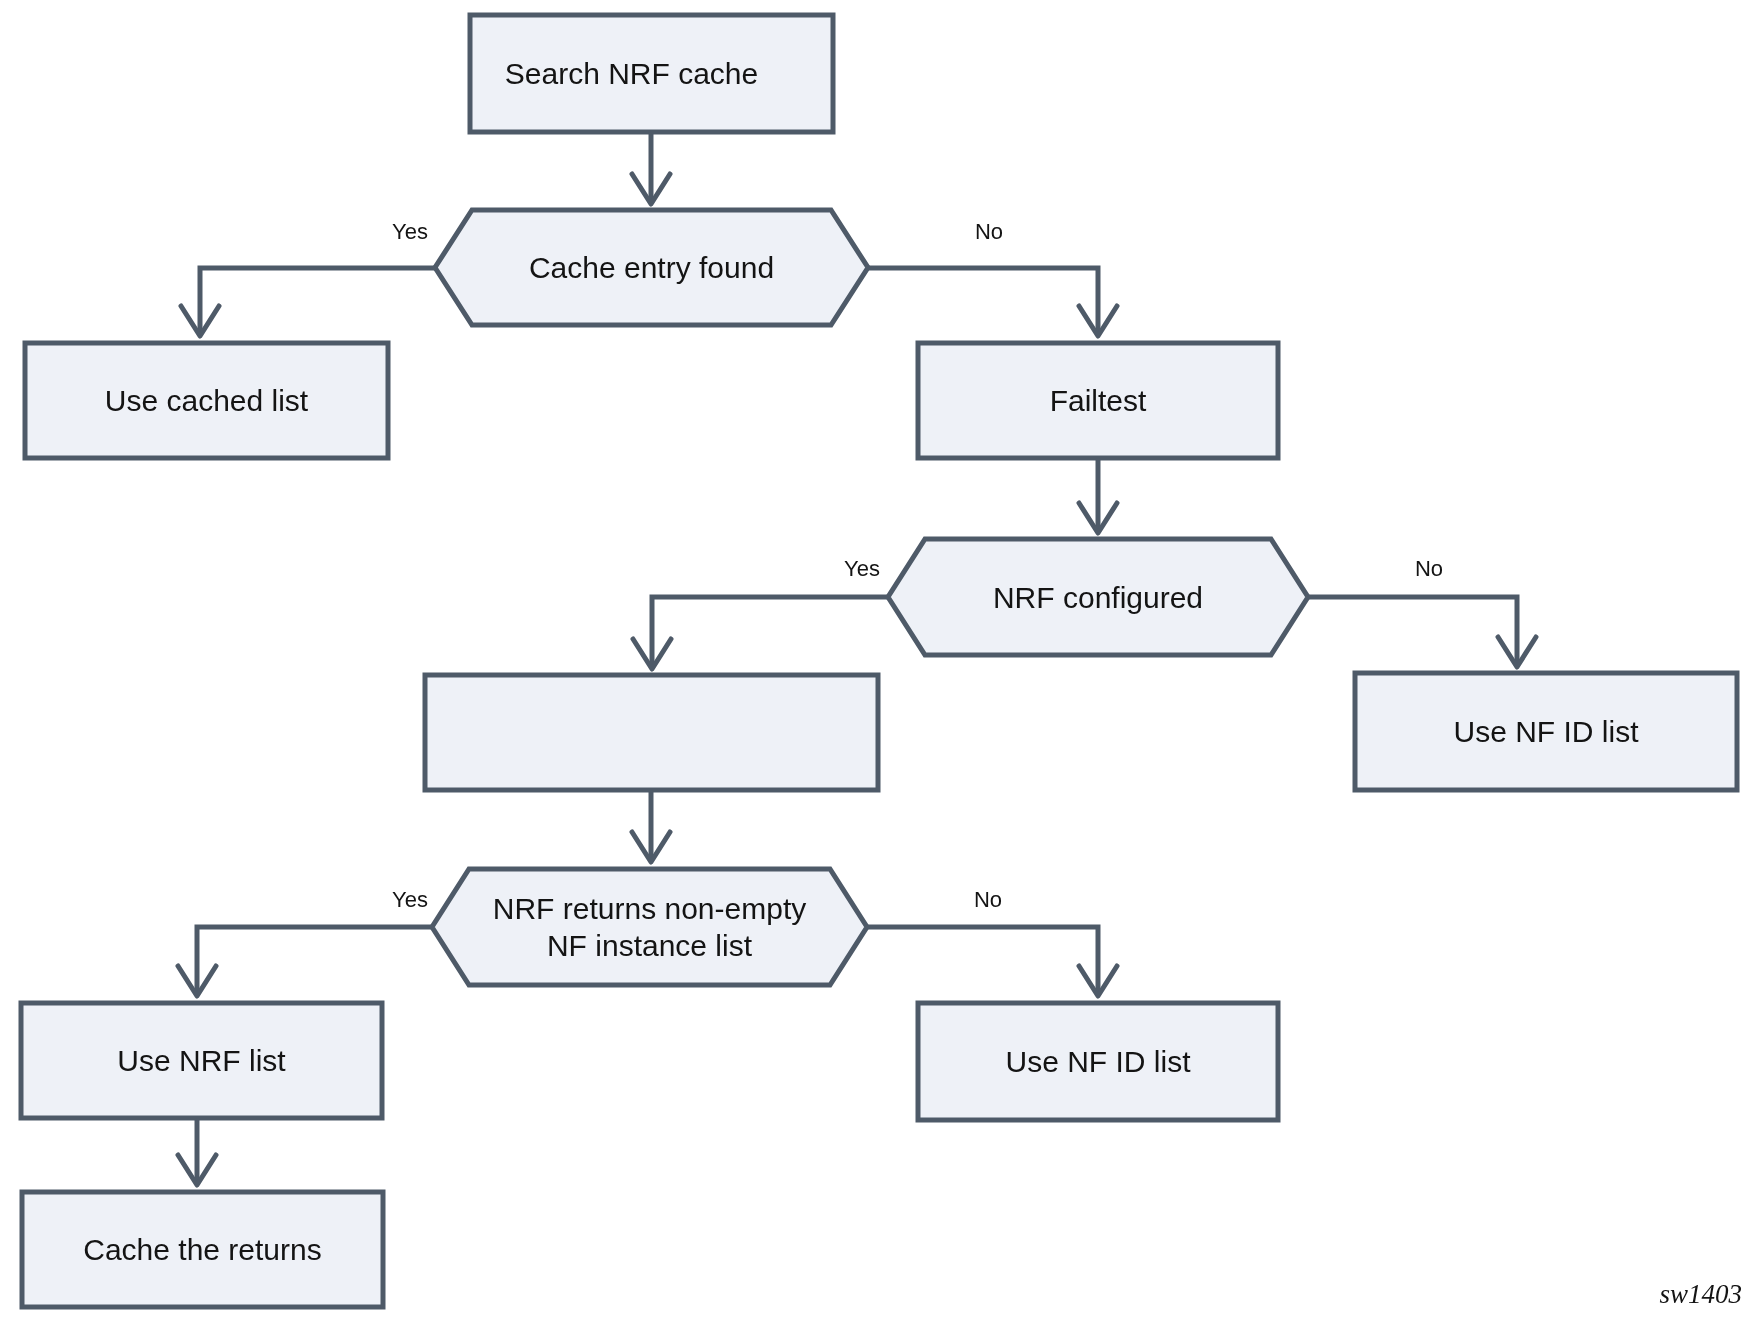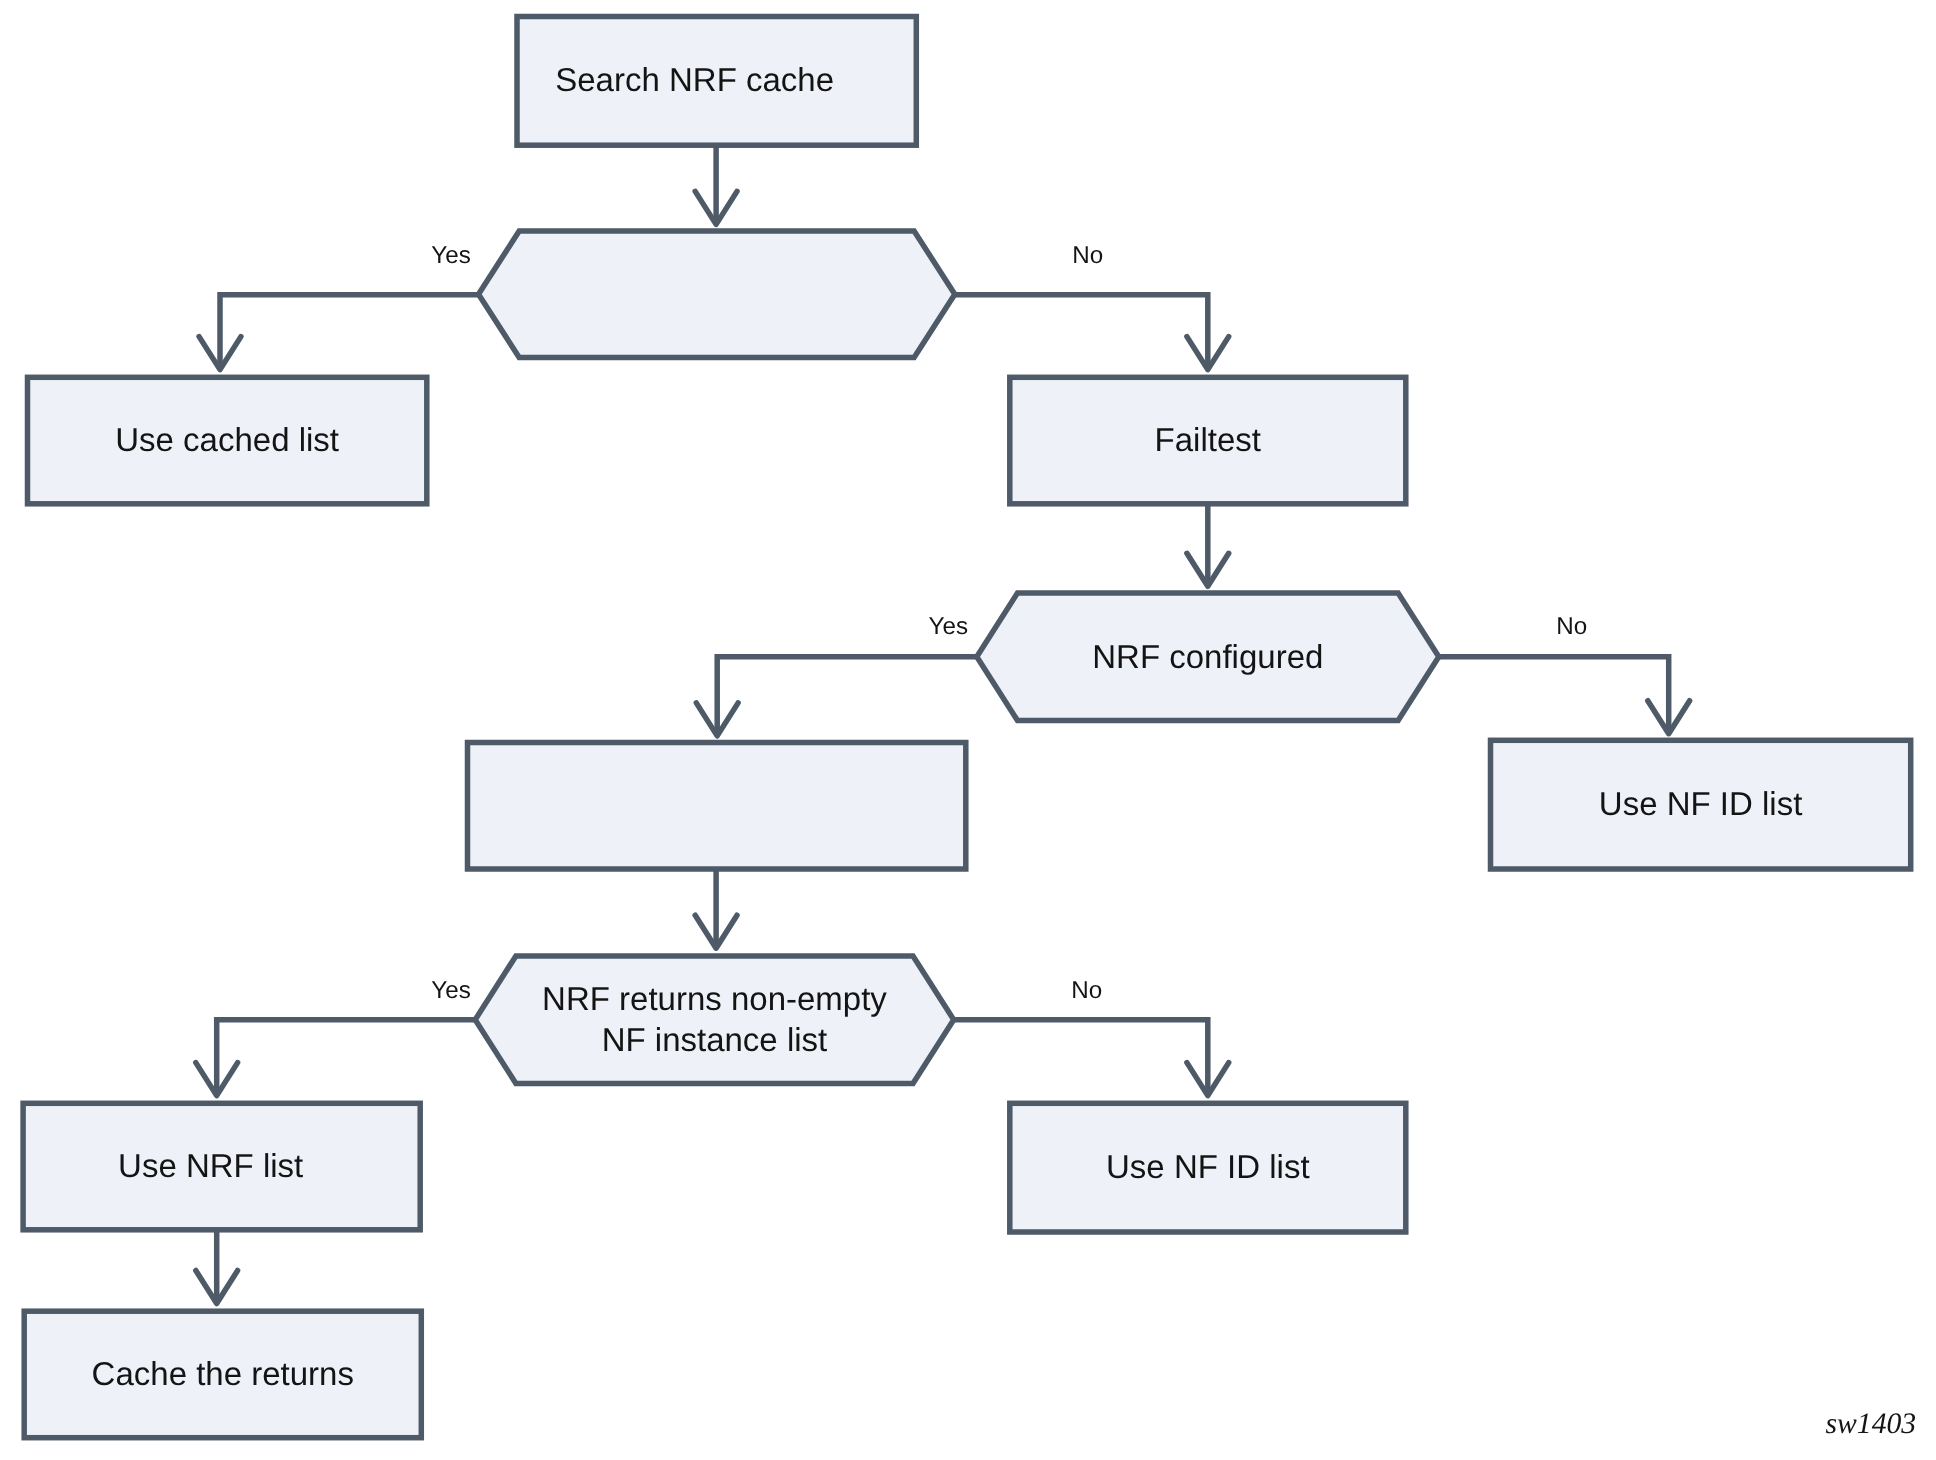--- a/index.html
+++ b/index.html
@@ -92,34 +92,35 @@
     <rect class="shape" x="918" y="1003" width="360" height="117"></rect>
     <rect class="shape" x="22" y="1192" width="361" height="115"></rect>
 
     <polygon class="shape" points="472,210 831,210 868,267.5 831,325 472,325 435,267.5"></polygon>
     <polygon class="shape" points="925,539 1271,539 1308,597 1271,655 925,655 888,597"></polygon>
     <polygon class="shape" points="469,869 830,869 867,927 830,985 469,985 432,927"></polygon>
   </svg>
 
   <div class="node-label" style="left:450px;top:15px;width:363px;height:117px">Search NRF cache</div>
 
+  <div class="node-label" style="left:435px;top:210px;width:433px;height:115px">Cache entry found</div>
 
   <div class="node-label" style="left:25px;top:343px;width:363px;height:115px">Use cached list</div>
 
   <div class="node-label" style="left:918px;top:343px;width:360px;height:115px">Failtest</div>
 
   <div class="node-label" style="left:888px;top:539px;width:420px;height:116px">NRF configured</div>
 
 
   <div class="node-label" style="left:1355px;top:673px;width:382px;height:117px">Use NF ID list</div>
 
   <div class="node-label" style="left:432px;top:869px;width:435px;height:116px">NRF returns non-empty
 NF instance list</div>
 
-  <div class="node-label" style="left:11px;top:1003px;width:361px;height:115px">Use NRF list</div>
+  <div class="node-label" style="left:21px;top:1003px;width:361px;height:115px">Use NRF list</div>
 
   <div class="node-label" style="left:918px;top:1003px;width:360px;height:117px">Use NF ID list</div>
 
   <div class="node-label" style="left:22px;top:1192px;width:361px;height:115px">Cache the returns</div>
 
   <div class="edge-label align-right" style="left:303px;top:214px">Yes</div>
 
   <div class="edge-label align-left" style="left:878px;top:214px">No</div>
 
   <div class="edge-label align-right" style="left:755px;top:551px">Yes</div>

